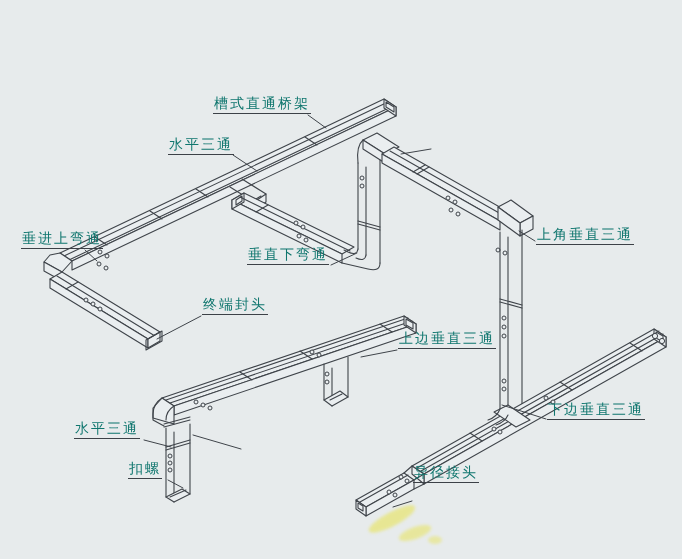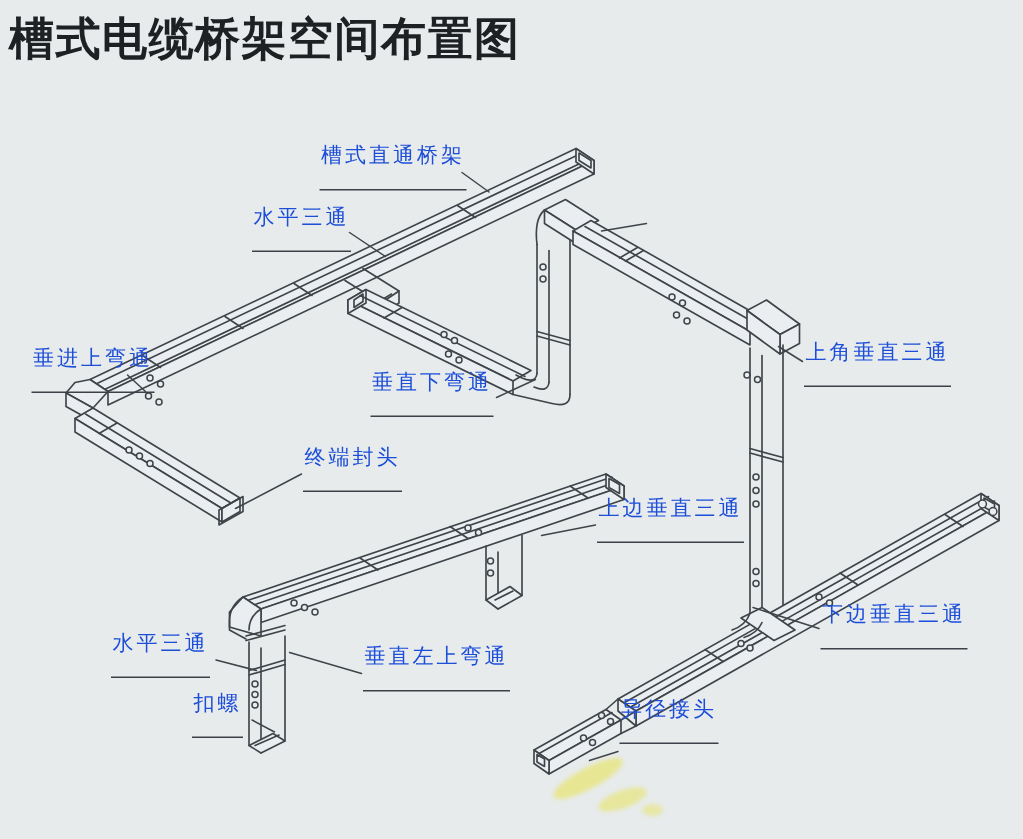--- a/index.html
+++ b/index.html
@@ -2,22 +2,22 @@
 <html><head>
 <meta charset="utf-8">
 <style>
   html,body{margin:0;padding:0;}
   body{width:682px;height:559px;position:relative;overflow:hidden;
        background:#e7ebec;font-family:"Liberation Sans",sans-serif;}
   #stage{position:absolute;inset:0;width:682px;height:559px;}
   svg{position:absolute;left:0;top:0;}
   .title{position:absolute;left:6px;top:6px;font-size:30px;font-weight:bold;
          color:#1d2124;letter-spacing:1px;white-space:nowrap;}
-  .lbl{position:absolute;font-size:14px;color:#1d4ed8;letter-spacing:2px;
-       line-height:1.15;padding:0 1px 15px 1px;border-bottom:1.4px solid #3c4147;
+  .lbl{position:absolute;font-size:14px;color:#0f766e;letter-spacing:2px;
+       line-height:1.15;padding:0 1px 2px 1px;border-bottom:1.4px solid #3c4147;
        white-space:nowrap;text-align:right;}
   .hl{position:absolute;background:#e8e23c;border-radius:50%;filter:blur(1.5px);}
   line,path,polygon,polyline{stroke:#3f444a;stroke-width:1.1;fill:none;
        stroke-linecap:round;stroke-linejoin:round;}
   .face{fill:#eaeef0;}
   circle{stroke:#3f444a;stroke-width:1;fill:#eaeef0;}
   .leader{stroke-width:1;}
 </style>
 </head>
 <body>
@@ -218,32 +218,30 @@
     <line class="leader" x1="201" y1="316" x2="157" y2="339"></line>
     <line class="leader" x1="397" y1="350" x2="361" y2="357"></line>
     <line class="leader" x1="144" y1="440" x2="171" y2="447"></line>
     <line class="leader" x1="168" y1="480" x2="183" y2="488"></line>
     <line class="leader" x1="241" y1="449" x2="193" y2="435"></line>
     <line class="leader" x1="546" y1="419" x2="502" y2="405"></line>
     <line class="leader" x1="412" y1="501" x2="393" y2="507"></line>
   </g>
 </svg>
 
-<div class="title">槽式电缆桥架空间布置图</div>
 
 <div class="lbl" style="left:213px;top:95px">槽式直通桥架</div>
 <div class="lbl" style="left:168px;top:136px">水平三通</div>
 <div class="lbl" style="left:21px;top:230px">垂进上弯通</div>
 <div class="lbl" style="left:247px;top:246px">垂直下弯通</div>
 <div class="lbl" style="left:536px;top:226px">上角垂直三通</div>
 <div class="lbl" style="left:202px;top:296px">终端封头</div>
 <div class="lbl" style="left:398px;top:330px">上边垂直三通</div>
 <div class="lbl" style="left:74px;top:420px">水平三通</div>
 <div class="lbl" style="left:128px;top:460px">扣螺</div>
-<div class="lbl" style="left:242px;top:429px">垂直左上弯通</div>
 <div class="lbl" style="left:547px;top:401px">下边垂直三通</div>
 <div class="lbl" style="left:413px;top:464px">异径接头</div>
 
 <div class="hl" style="left:366px;top:512px;width:52px;height:14px;opacity:.5;transform:rotate(-28deg)"></div>
 <div class="hl" style="left:398px;top:527px;width:34px;height:12px;opacity:.45;transform:rotate(-20deg)"></div>
 <div class="hl" style="left:428px;top:536px;width:14px;height:8px;opacity:.4"></div>
 
 </div>
 
 </body></html>

